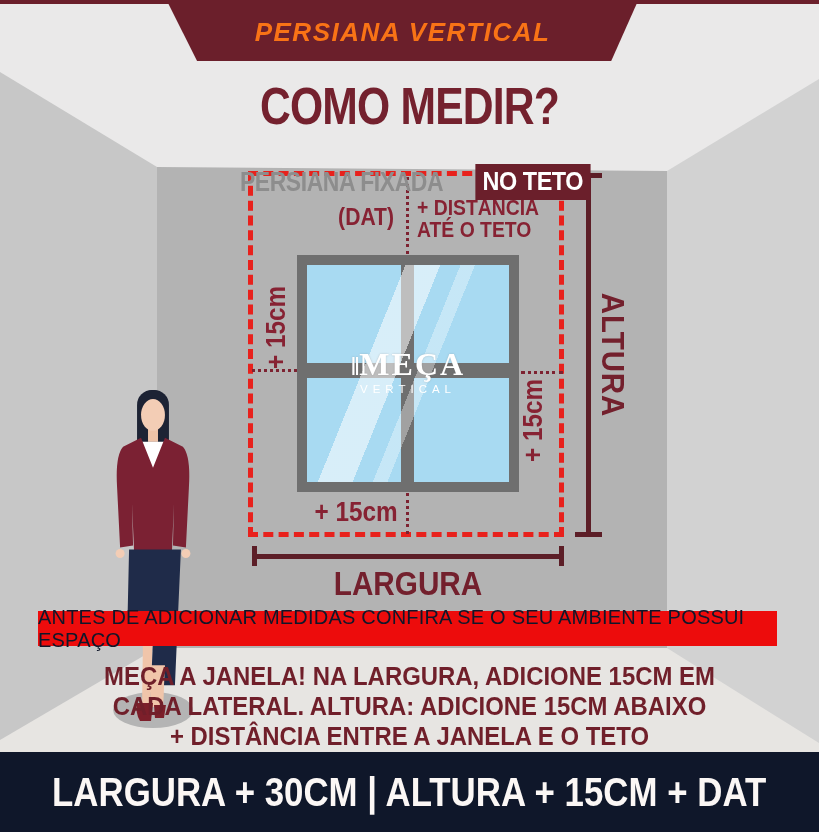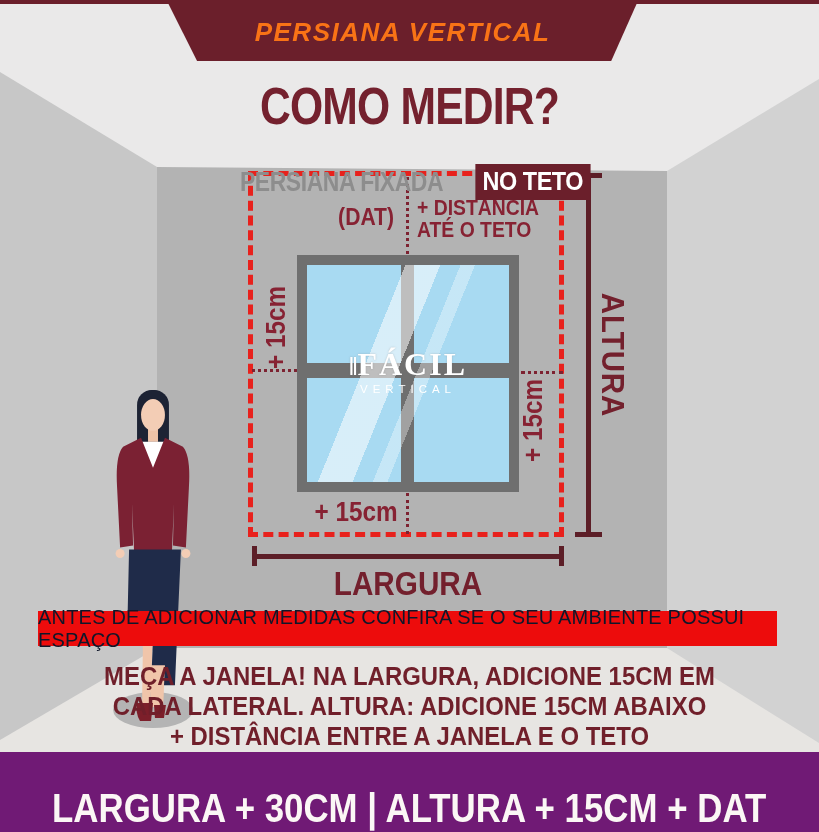--- a/index.html
+++ b/index.html
@@ -84,22 +84,22 @@
 
   
   .warning-banner {
     left:38px; top:611px; width:739px; height:35px; background:#ed0c0c; z-index:5;
     display:flex; align-items:center; justify-content:center;
     color:#0f172a; font-size:20px; font-weight:500; letter-spacing:.2px;
   }
   .instructions { left:0; top:661px; width:819px; text-align:center; z-index:5;
     color:#701f2a; font-size:26px; font-weight:bold; line-height:30px; transform:scaleX(.92); }
   .footer-banner {
-    left:0; top:752px; width:819px; height:80px; background:#701a75; z-index:6;
-    display:flex; align-items:flex-end; justify-content:center;
+    left:0; top:752px; width:819px; height:80px; background:#0f172a; z-index:6;
+    display:flex; align-items:center; justify-content:center;
     color:#fbf7f5; font-size:41px; font-weight:bold; transform-origin:center;
   }
   .footer-banner span { transform:scaleX(.85); display:inline-block; white-space:nowrap; }
 </style>
 </head>
 <body>
 
 <svg id="room-svg" width="819" height="832" viewBox="0 0 819 832">
   <polygon points="157,167 667,171 667,651 157,651" fill="#b3b3b3"></polygon>
   <polygon points="0,72 157,167 157,651 0,742" fill="#c7c7c7"></polygon>
@@ -131,21 +131,21 @@
 <div class="abs maroon-label m15-left">+ 15cm</div>
 <div class="abs maroon-label m15-right">+ 15cm</div>
 <div class="abs maroon-label m15-bottom">+ 15cm</div>
 
 <div class="abs window">
   <div class="mullion-v"></div>
   <div class="mullion-h"></div>
   <div class="glass-streak"></div>
 </div>
 <div class="abs logo">
-  <div class="logo-main"><span class="logo-bars">‖</span><span>FÁCIL</span></div>
+  <div class="logo-main"><span class="logo-bars">‖</span><span>MEÇA</span></div>
   <div class="logo-sub">VERTICAL</div>
 </div>
 
 <div class="abs altura-line"></div>
 <div class="abs altura-label">ALTURA</div>
 <div class="abs largura-line"></div>
 <div class="abs largura-label">LARGURA</div>
 
 <svg id="woman-svg" width="120" height="344" viewBox="0 0 120 345">
   <ellipse cx="60" cy="325" rx="40" ry="18" fill="#b4b4b4"></ellipse>

